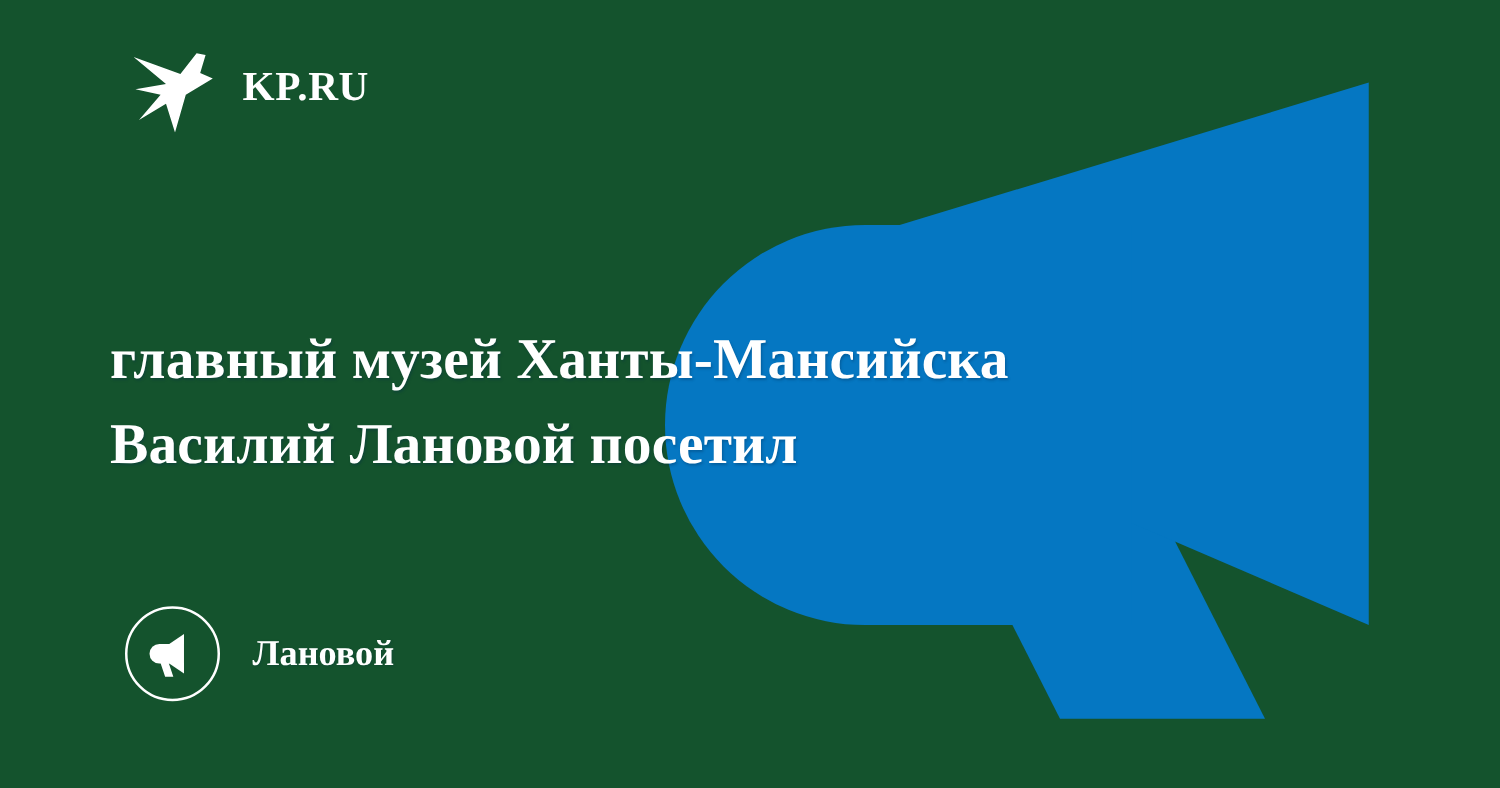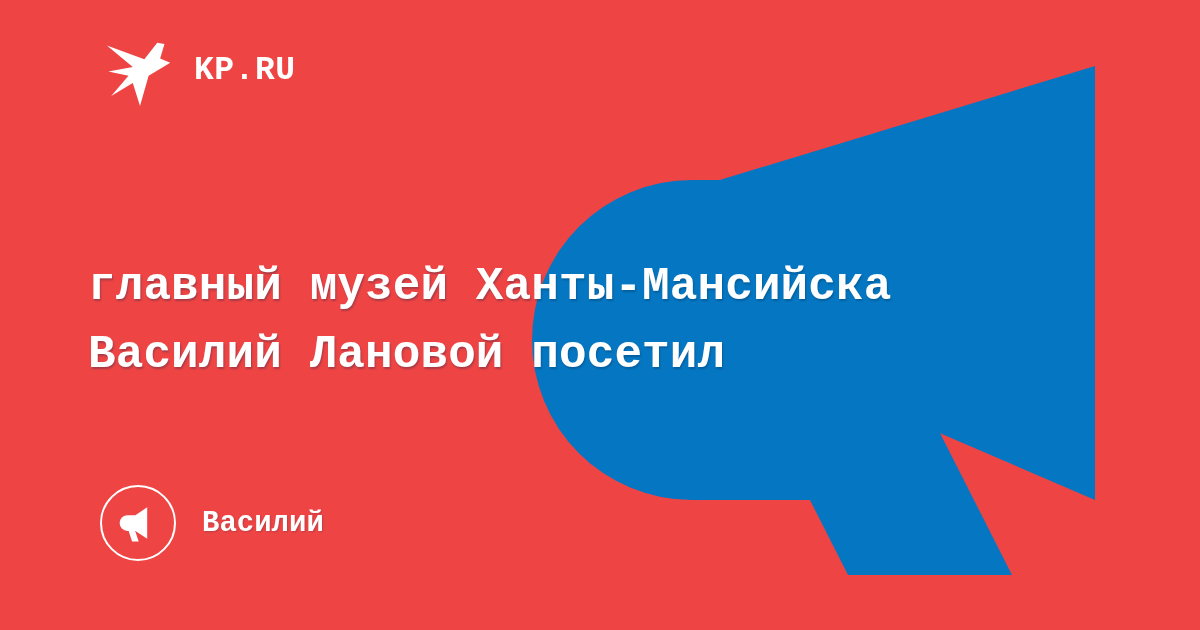--- a/index.html
+++ b/index.html
@@ -7,22 +7,22 @@
     margin: 0;
     padding: 0;
     background: #ffffff;
   }
 
   .card {
     position: relative;
     width: 1200px;
     height: 630px;
     overflow: hidden;
-    background: #ef4444;
-    font-family: Liberation Mono, monospace;
+    background: #14532d;
+    font-family: Liberation Serif, serif;
     -webkit-font-smoothing: antialiased;
   }
 
   
   .watermark {
     position: absolute;
     inset: 0;
     width: 1200px;
     height: 630px;
     pointer-events: none;
@@ -143,16 +143,16 @@
 
   <div class="category">
     <span class="category-circle">
       <svg viewBox="0 0 64 64" aria-hidden="true">
         <path fill="#ffffff" d="M46 8 L46 56 L28 44 L28 20 Z"></path>
         <path fill="#ffffff" d="M16 20 L30 20 L30 44 L16 44
                  A12 12 0 0 1 16 20 Z"></path>
         <path fill="#ffffff" d="M17 42 L27 42 L33 60 L23 60 Z"></path>
       </svg>
     </span>
-    <span class="category-label">Василий</span>
+    <span class="category-label">Лановой</span>
   </div>
 
 </div>
 
 </body></html>

